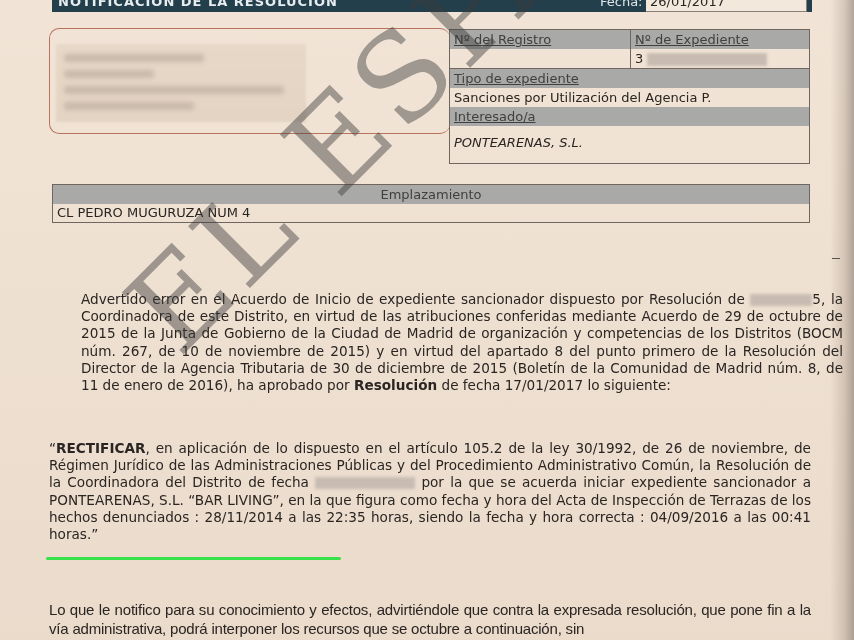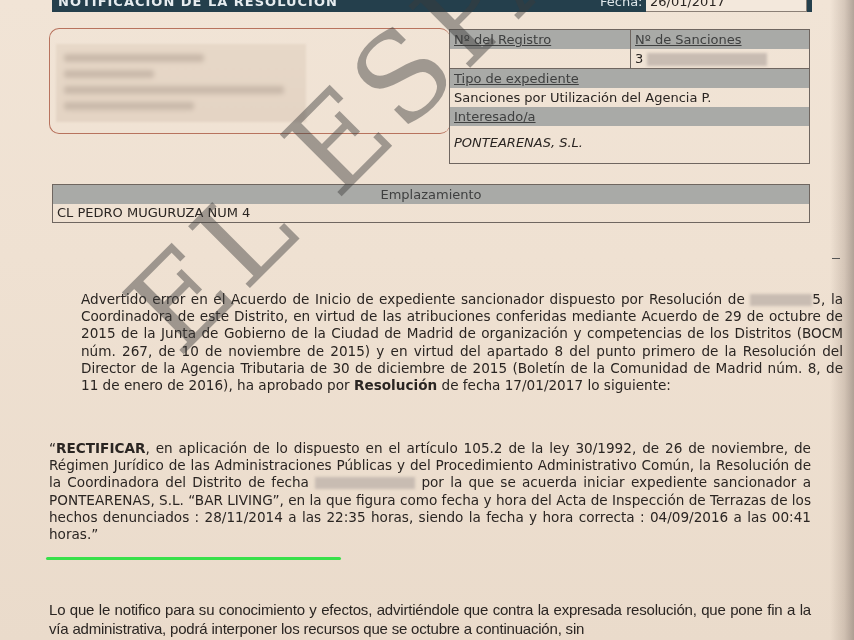--- a/index.html
+++ b/index.html
@@ -86,21 +86,21 @@
 <div class="addr-blur">
   <div class="blur-line" style="left:8px;top:10px;width:140px;"></div>
   <div class="blur-line" style="left:8px;top:26px;width:90px;"></div>
   <div class="blur-line" style="left:8px;top:42px;width:220px;"></div>
   <div class="blur-line" style="left:8px;top:58px;width:130px;"></div>
 </div>
 
 <div class="reg-table">
   <div class="row hdr">
     <div class="cell left">Nº del Registro</div>
-    <div class="cell right">Nº de Sanciones</div>
+    <div class="cell right">Nº de Expediente</div>
   </div>
   <div class="row">
     <div class="cell left">&nbsp;</div>
     <div class="cell right">
       <span>3</span>
       <span class="exp-blur"></span>
     </div>
   </div>
   <div class="row hdr sep">
     <div class="cell" style="flex:1">Tipo de expediente</div>

